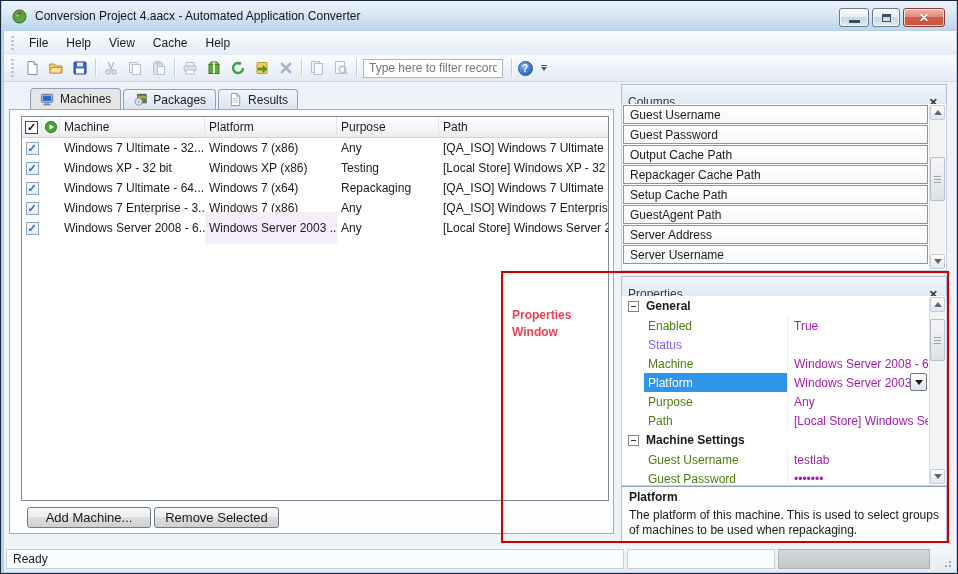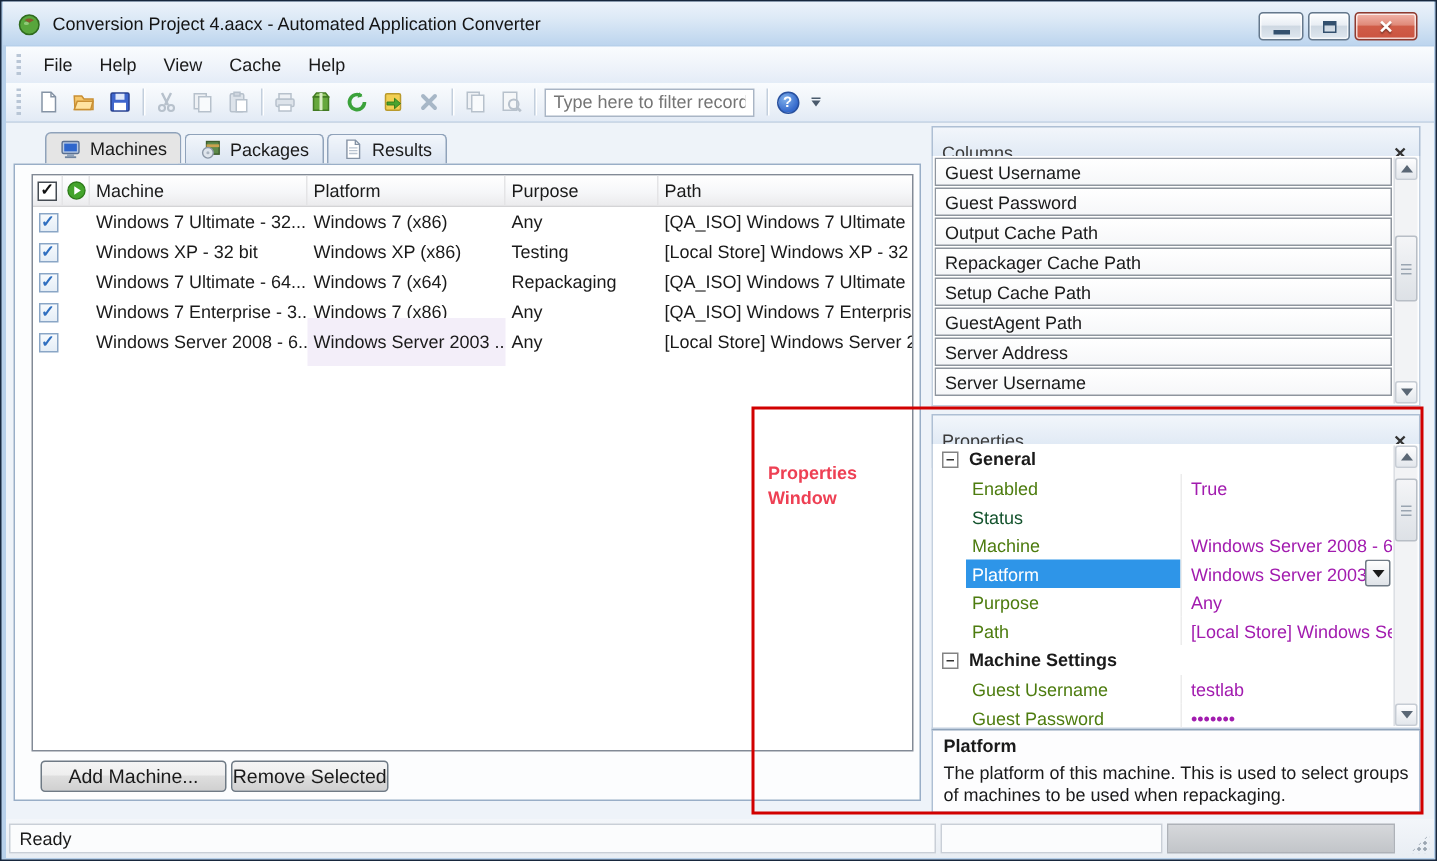--- a/index.html
+++ b/index.html
@@ -74,21 +74,21 @@
   .c-machine { width:145px; } .c-platform { width:132px; } .c-purpose { width:102px; } .c-path { flex:1; }
   .c-platform.hl { background:#f3eef9; }
   .cb { width:13px; height:13px; border:1px solid #8aa6c6; background:linear-gradient(180deg,#f6fafd,#e4edf6);
     display:flex; align-items:center; justify-content:center; font-size:11px; font-weight:bold; color:#2f6fc0; line-height:1; }
   .cb.hdr { border-color:#454b52; background:#fff; color:#111; }
   
   .btn { position:absolute; height:21px; border:1px solid #6f7a85; border-radius:3px;
     background:linear-gradient(180deg,#f5f5f5,#eeeeee 45%,#dedede 50%,#d0d0d0);
     display:flex; align-items:center; justify-content:center; font-size:13px; z-index:2; }
   #btn-add { left:26px; top:506px; width:124px; }
-  #btn-remove { left:153px; top:506px; width:105px; }
+  #btn-remove { left:153px; top:506px; width:125px; }
   
   .panel-title { height:36px; background:linear-gradient(180deg,#f2f6fb,#e1eaf5 55%,#d3dfee);
     border:1px solid #aebfd4; display:flex; align-items:center; padding:4px 6px; color:#3a3a3a; }
   .panel-title .t { flex:1; }
   .panel-close { font-size:11px; font-weight:bold; color:#333; padding:0 2px; }
   #columns-panel { position:absolute; left:620px; top:83px; width:326px; height:187px; z-index:2; }
   #columns-body { position:absolute; left:0; top:20px; right:0; bottom:0; background:#fff;
     border:1px solid #c3d0df; border-top:none; overflow:hidden; }
   #columns-list { position:absolute; left:1px; top:1px; right:18px; bottom:0; overflow:hidden; }
   .col-item { height:19px; border:1px solid #8e959e; background:linear-gradient(180deg,#ffffff,#f6f7f9);
@@ -112,21 +112,21 @@
   .pg-header { height:20px; display:flex; align-items:center; gap:7px; padding-left:5px; font-weight:bold; }
   .collapse-box { width:11px; height:11px; border:1px solid #838383; background:#fff;
     display:flex; align-items:center; justify-content:center; }
   .collapse-box i { display:block; width:5px; height:1px; background:#333; }
   .p-row { height:19px; display:flex; align-items:stretch; }
   .p-name { width:143px; margin-left:21px; display:flex; align-items:center; padding-left:4px; color:#4d7c0f;
     white-space:nowrap; overflow:hidden; }
   .p-value { flex:1; display:flex; align-items:center; padding-left:6px; border-left:1px solid #ececec;
     white-space:nowrap; overflow:hidden; position:relative; color:#a21caf; }
   .p-row.sel .p-name { background:#2e95e8; color:#fff; }
-  .p-row.dis .p-name { color:#14532d; }
+  .p-row.dis .p-name { color:#8b5cf6; }
   .p-row .dd { display:none; position:absolute; right:1px; top:0; width:17px; height:18px;
     border:1px solid #6f7a85; border-radius:2px; background:linear-gradient(180deg,#fefefe,#dfe3e8);
     align-items:center; justify-content:center; }
   .p-row.has-dd .dd { display:flex; }
   .dd-arr { width:0; height:0; border-left:4px solid transparent; border-right:4px solid transparent; border-top:5px solid #1a1a1a; }
   #props-desc { position:absolute; left:0; right:0; top:210px; bottom:0; background:#fdfdfe;
     border:1px solid #aebfd4; border-top:1px solid #8fa3ba; padding:3px 7px; line-height:1.3; }
   #desc-title { font-weight:bold; margin-bottom:2px; }
   
   #statusbar { position:absolute; left:3px; top:545px; width:952px; height:26px;

